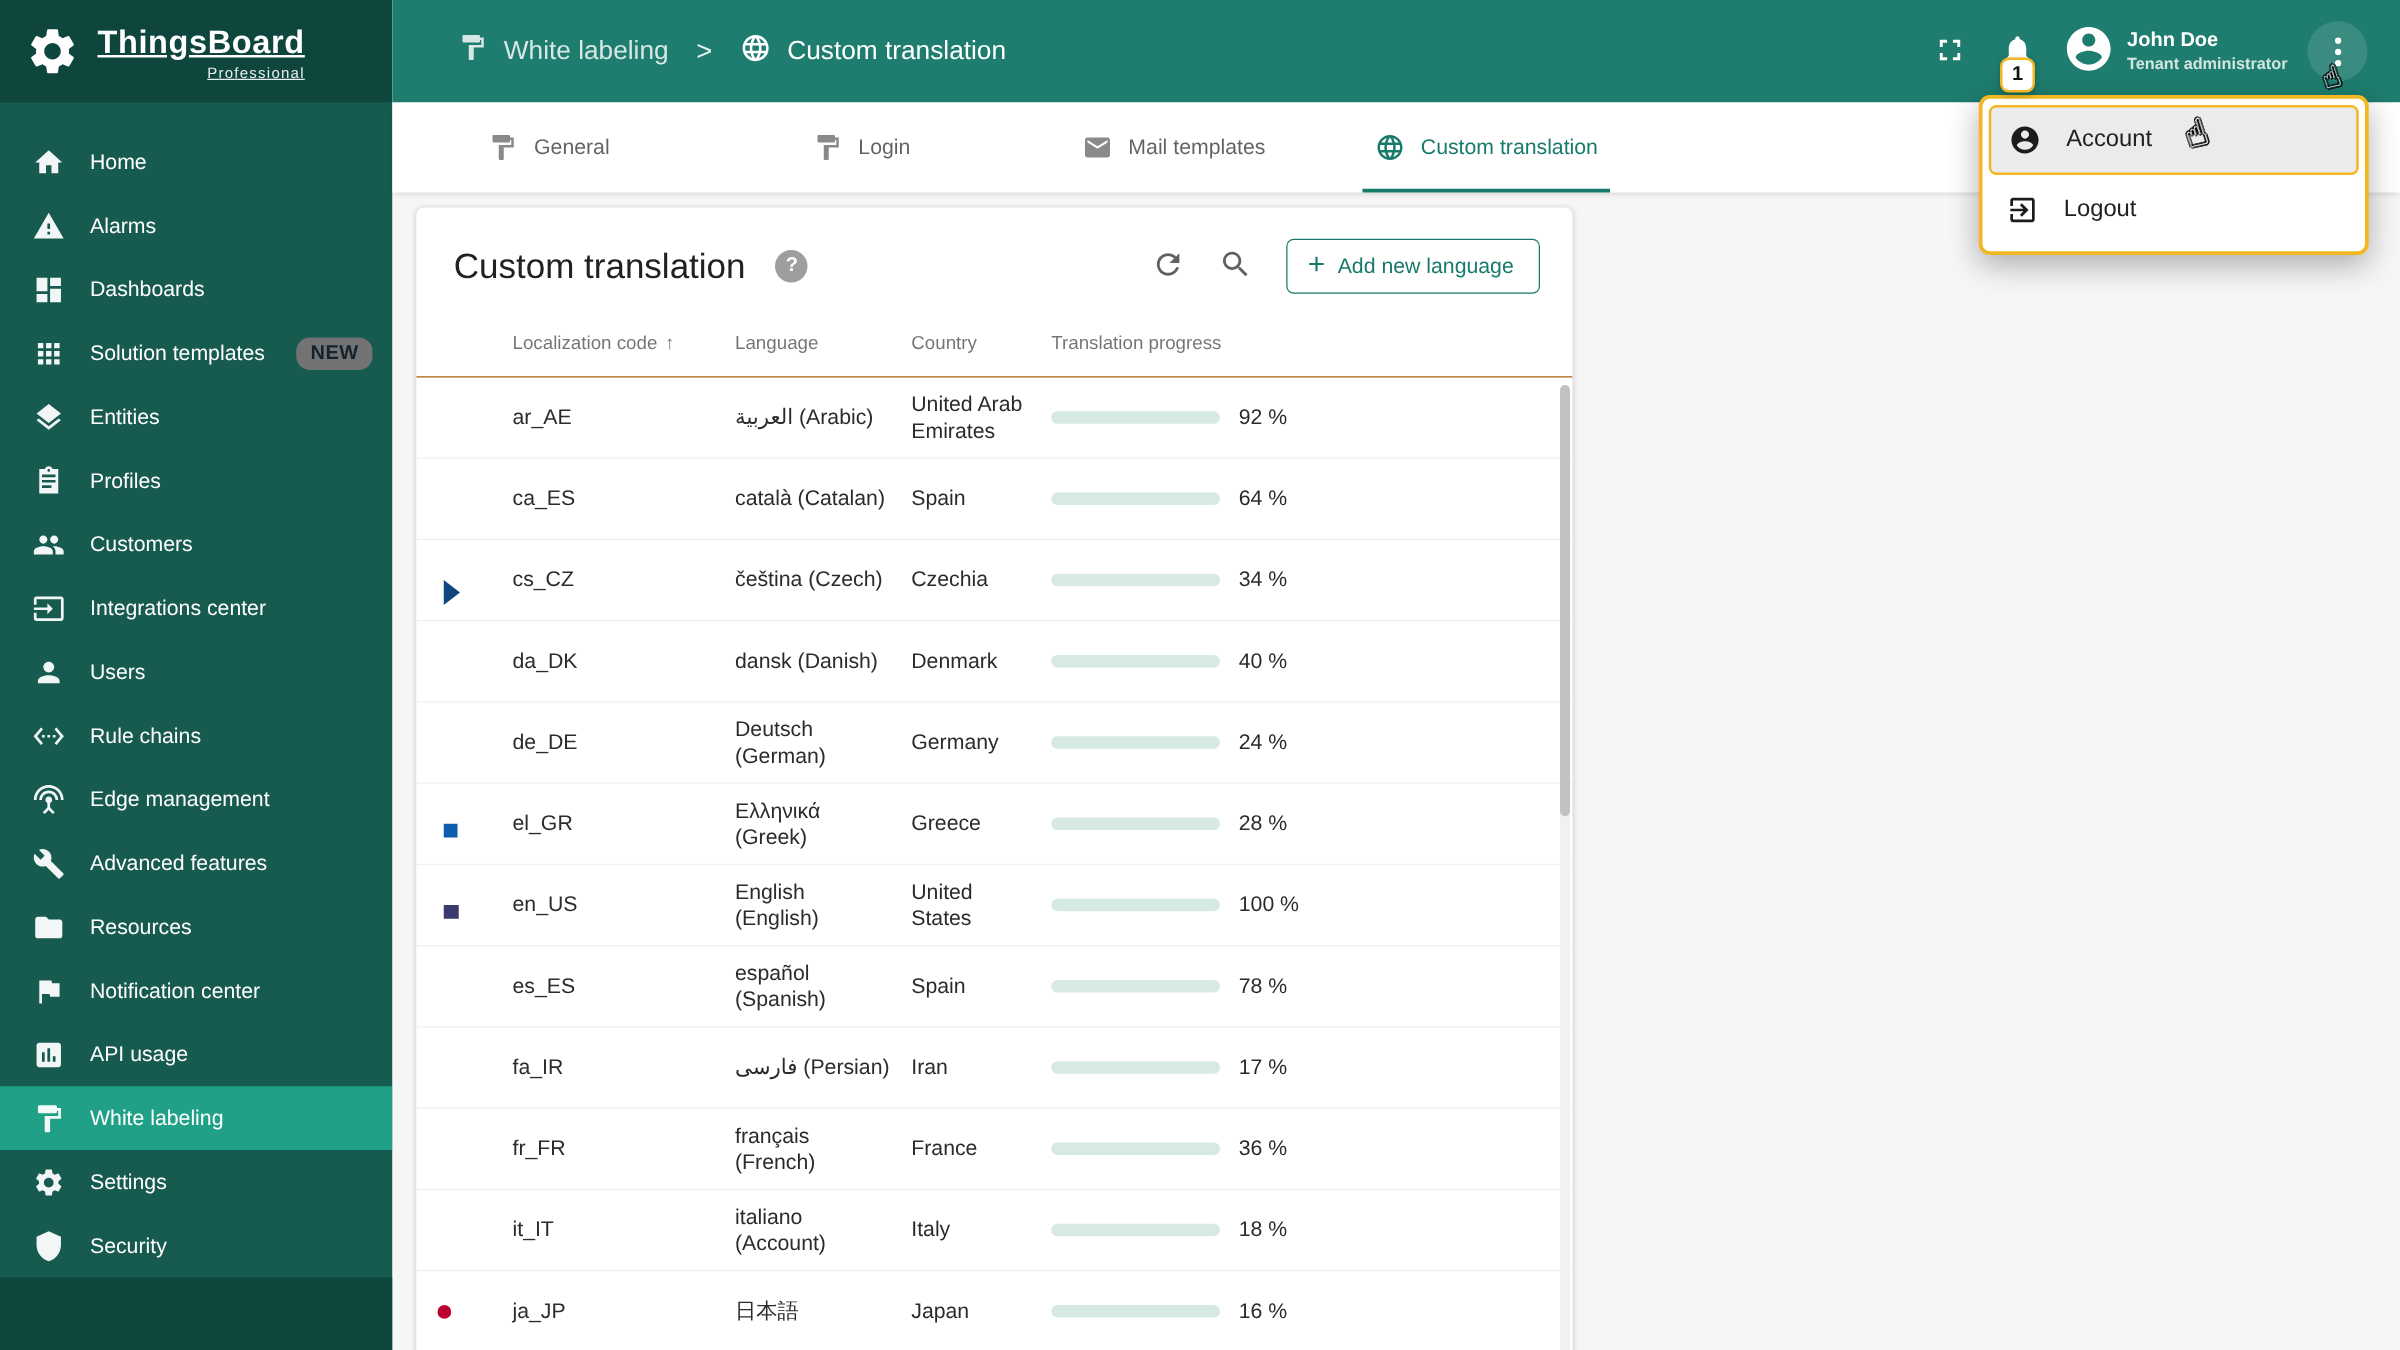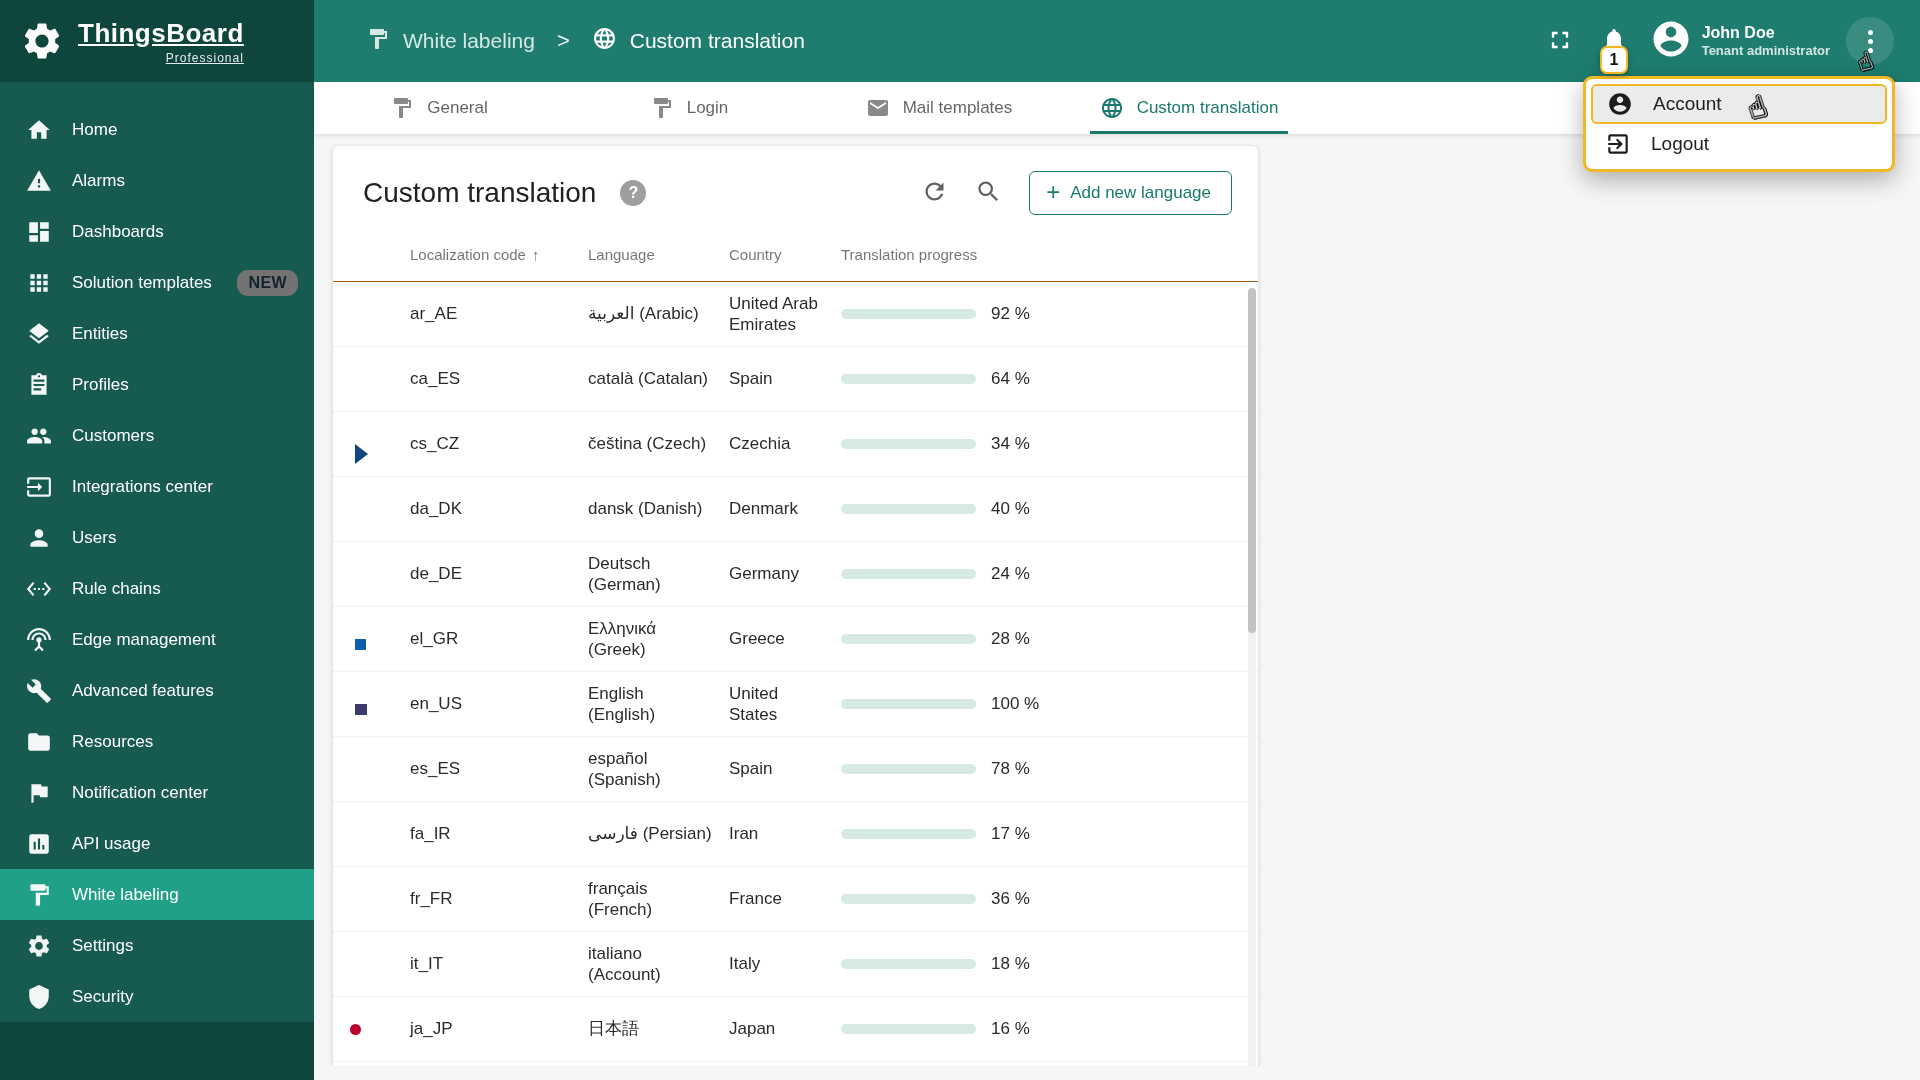--- a/index.html
+++ b/index.html
@@ -36,21 +36,21 @@
   .icon-btn{ width:48px; height:48px; border:none; background:transparent; border-radius:50%; display:flex; align-items:center; justify-content:center; color:#fff; cursor:pointer; }
   .user-block{ display:flex; align-items:center; gap:10px; margin:0 10px 0 6px; cursor:pointer; color:#fff;font-weight:bold; }
   .user-meta{ display:flex; flex-direction:column; line-height:1.25; text-align:left; }
   .user-name{ font-size:16px; }
   .user-role{ font-size:13px; opacity:.8; }
   .kebab{ background:rgba(255,255,255,.12); }
   .dots{ display:flex; flex-direction:column; gap:4px; }
   .dots i{ width:5px; height:5px; border-radius:50%; background:#fff; }
 
   
-  .tabbar{ height:52px; background:#fff; display:flex; box-shadow:0 2px 4px rgba(0,0,0,.10); position:relative; z-index:2; flex-shrink:0; }
+  .tabbar{ height:72px; background:#fff; display:flex; box-shadow:0 2px 4px rgba(0,0,0,.10); position:relative; z-index:2; flex-shrink:0; }
   .tab{ width:250px; display:flex; align-items:center; justify-content:center; gap:13px; font-size:17px; color:rgba(0,0,0,.62); cursor:pointer; position:relative; }
   .tab .icon{ display:flex; opacity:.75; }
   .tab.active{ color:var(--c-accent); }
   .tab.active .icon{ opacity:1; }
   .tab.active::after{ content:""; position:absolute; left:26px; right:26px; bottom:0; height:3px; background:var(--c-accent); }
 
   
   .content{ height:932px; padding:12px 0 0 19px; overflow:hidden; }
   .card{ width:925px; height:1010px; background:#fff; border-radius:6px; box-shadow:0 1px 5px rgba(0,0,0,.18); position:relative; overflow:hidden; }
   .card-header{ display:flex; align-items:center; padding:24px 26px 12px 30px; }
@@ -90,21 +90,21 @@
   .flag-us{ background:repeating-linear-gradient(to bottom,#B22234 0 1.6px,#fff 1.6px 3.2px); }
   .flag-us::before{ content:""; position:absolute; left:0; top:0; width:12px; height:10.5px; background:#3C3B6E; }
   .flag-ir{ background:linear-gradient(to bottom,#239F40 33.3%,#fff 33.3% 66.6%,#DA0000 66.6%); }
   .flag-fr{ background:linear-gradient(to right,#0055A4 33.3%,#fff 33.3% 66.6%,#EF4135 66.6%); }
   .flag-it{ background:linear-gradient(to right,#009246 33.3%,#fff 33.3% 66.6%,#CE2B37 66.6%); }
   .flag-jp{ background:#fff; }
   .flag-jp::before{ content:""; position:absolute; left:50%; top:50%; width:11px; height:11px; margin:-5.5px 0 0 -5.5px; border-radius:50%; background:#BC002D; }
 
   
   .menu{ position:absolute; left:1583px; top:76px; width:312px; background:#fff; border:3px solid var(--c-gold); border-radius:9px; box-shadow:0 8px 24px rgba(0,0,0,.30); padding:5px; z-index:50; }
-  .menu-item{ height:40px; display:flex; align-items:center; gap:20px; padding:0 14px; font-size:19px; color:#212121; cursor:pointer; border-radius:6px; }
+  .menu-item{ height:56px; display:flex; align-items:center; gap:20px; padding:0 14px; font-size:19px; color:#212121; cursor:pointer; border-radius:6px; }
   .menu-item .icon{ display:flex; color:#1c1c1c; }
   .menu-item.highlighted{ background:#ebebeb; border:2px solid var(--c-gold); }
   .step-badge{ position:absolute; left:14px; top:-33px; width:28px; height:28px; background:#fff; border:2px solid var(--c-gold); border-radius:7px; display:flex; align-items:center; justify-content:center; font-size:16px; font-weight:bold; color:#111; box-shadow:0 2px 6px rgba(0,0,0,.25); }
 
   .cursor{ position:absolute; color:#fff; text-shadow:-1.5px 0 #000,1.5px 0 #000,0 -1.5px #000,0 1.5px #000,1px 1px #000,-1px -1px #000; z-index:60; transform:rotate(-18deg); pointer-events:none; }
   .cursor-1{ left:1748px; top:90px; font-size:30px; }
   .cursor-2{ left:1858px; top:48px; font-size:24px; }
 </style>
 </head>
 <body>

